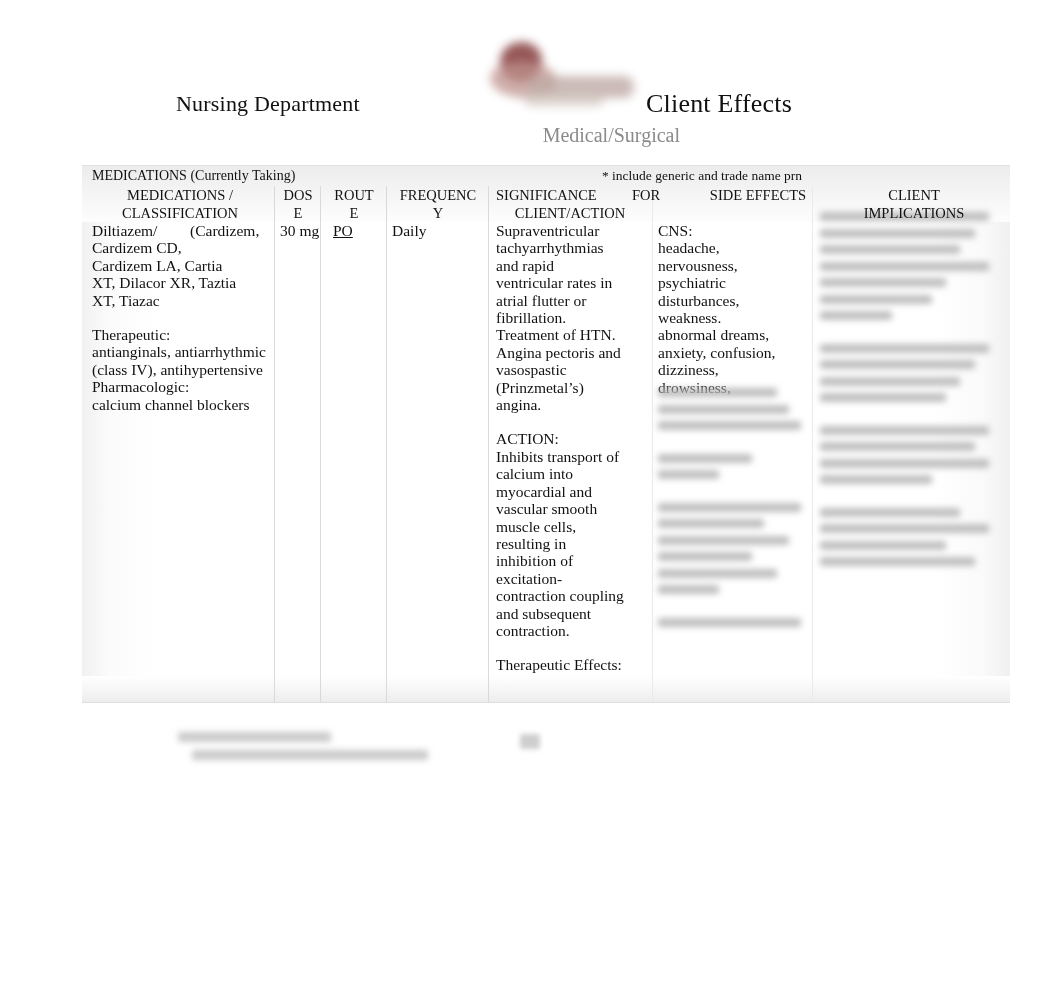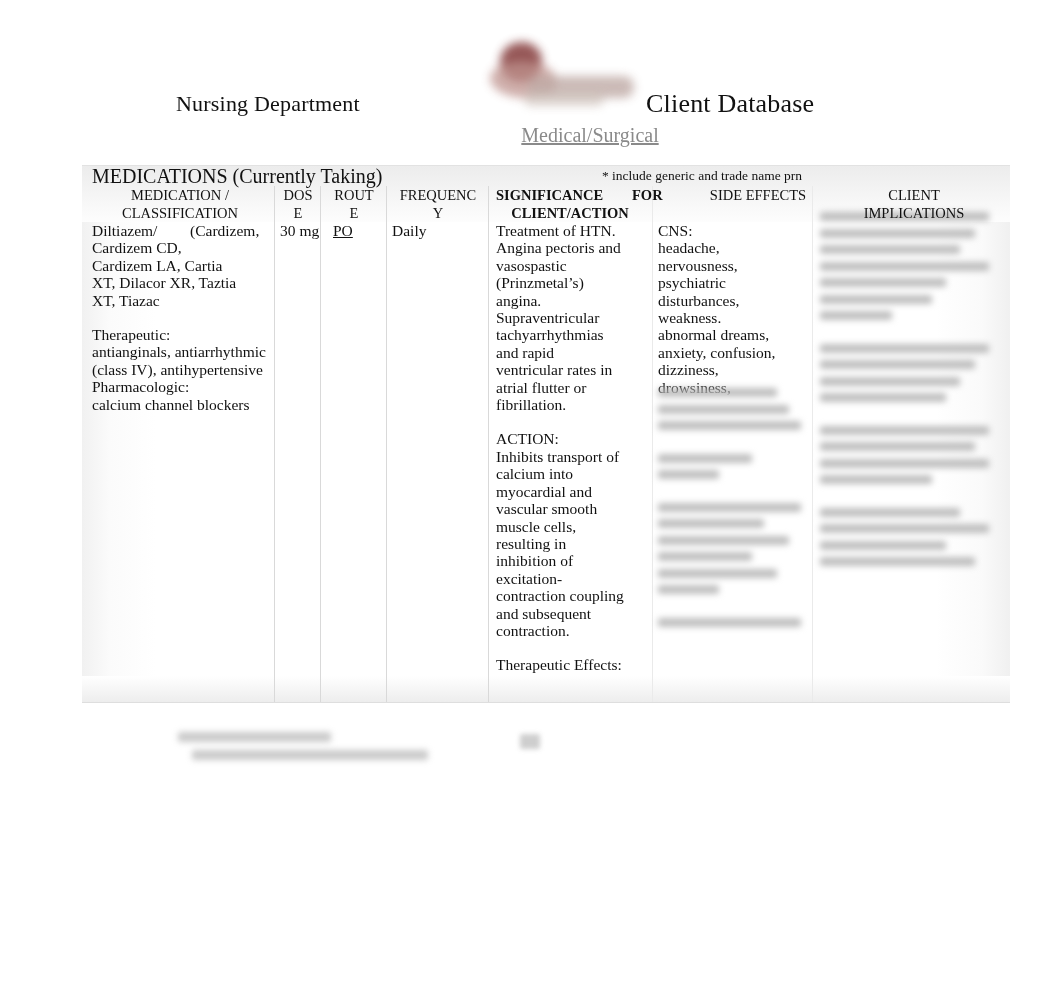--- a/index.html
+++ b/index.html
@@ -40,26 +40,25 @@
     font-size: 26px;
     line-height: 32px;
     letter-spacing: 0.2px;
     white-space: nowrap;
   }
   .subtitle {
     position: absolute;
     left: 500px;
     top: 123px;
     width: 180px;
-    text-align: center;
+    text-align: right;
     font-size: 20px;
     line-height: 25px;
     color: #8a8a8a;
     white-space: nowrap;
-    text-decoration: underline;
   }
 
   
   .logo {
     position: absolute;
     left: 484px;
     top: 36px;
     width: 164px;
     height: 84px;
     filter: blur(5px);
@@ -136,21 +135,21 @@
   
   .banner {
     position: absolute;
     left: 0; top: 0;
     width: 928px; height: 20px;
     z-index: 3;
   }
   .banner-left {
     position: absolute;
     left: 10px; top: 1px;
-    font-size: 20px;
+    font-size: 14px;
     line-height: 18px;
     white-space: nowrap;
   }
   .banner-note {
     position: absolute;
     left: 420px; top: 1px;
     width: 400px;
     text-align: center;
     font-size: 13.5px;
     line-height: 18px;
@@ -264,21 +263,21 @@
 
   <div class="title-left">Nursing Department</div>
 
   <div class="logo">
     <div class="blob-a"></div>
     <div class="blob-b"></div>
     <div class="blob-c"></div>
     <div class="blob-d"></div>
   </div>
 
-  <div class="title-right">Client Database</div>
+  <div class="title-right">Client Effects</div>
 
   <div class="subtitle">Medical/Surgical</div>
 </div>
 
 <div class="doc-table">
 
   <div class="shade-top"></div>
   <div class="shade-bottom"></div>
 
   <div class="vrule" style="left:192px;"></div>
@@ -289,40 +288,40 @@
   <div class="vrule soft" style="left:730px;"></div>
 
   <div class="banner">
     <div class="banner-left">MEDICATIONS (Currently Taking)</div>
     <div class="banner-note">* include generic and trade name prn</div>
   </div>
 
   <div class="head-row">
 
     <div class="head-cell" style="left:4px; width:188px;">
-      <div>MEDICATION /</div>
+      <div>MEDICATIONS /</div>
       <div>CLASSIFICATION</div>
     </div>
 
     <div class="head-cell" style="left:194px; width:44px;">
       <div>DOS</div>
       <div>E</div>
     </div>
 
     <div class="head-cell" style="left:240px; width:64px;">
       <div>ROUT</div>
       <div>E</div>
     </div>
 
     <div class="head-cell" style="left:306px; width:100px;">
       <div>FREQUENC</div>
       <div>Y</div>
     </div>
 
-    <div class="head-cell" style="left:408px; width:160px; text-align:left;font-weight:bold;">
+    <div class="head-cell" style="left:408px; width:160px; text-align:left;">
       <div style="position:relative; height:18px;">
         <span style="position:absolute; left:6px;">SIGNIFICANCE</span>
         <span style="position:absolute; left:142px;">FOR</span>
       </div>
       <div style="text-align:center;">CLIENT/ACTION</div>
     </div>
 
     <div class="head-cell" style="left:596px; width:160px;">
       <div>SIDE EFFECTS</div>
     </div>
@@ -354,22 +353,22 @@
 
     <div class="cell" style="left:251px; width:50px;text-decoration:underline;">
       <p>PO</p>
     </div>
 
     <div class="cell" style="left:310px; width:94px;">
       <p>Daily</p>
     </div>
 
     <div class="cell" style="left:414px; width:128px;">
+      <p>Supraventricular tachyarrhythmias and rapid ventricular rates in atrial flutter or fibrillation.</p>
       <p>Treatment of HTN. Angina pectoris and vasospastic (Prinzmetal’s) angina.</p>
-      <p>Supraventricular tachyarrhythmias and rapid ventricular rates in atrial flutter or fibrillation.</p>
       <div class="gap"></div>
       <p>ACTION:</p>
       <p>Inhibits transport of calcium into myocardial and vascular smooth muscle cells, resulting in inhibition of excitation-contraction coupling and subsequent contraction.</p>
       <div class="gap"></div>
       <p>Therapeutic Effects:</p>
     </div>
 
     <div class="cell" style="left:576px; width:132px;">
       <p>CNS:</p>
       <p>headache, nervousness, psychiatric disturbances, weakness.</p>

